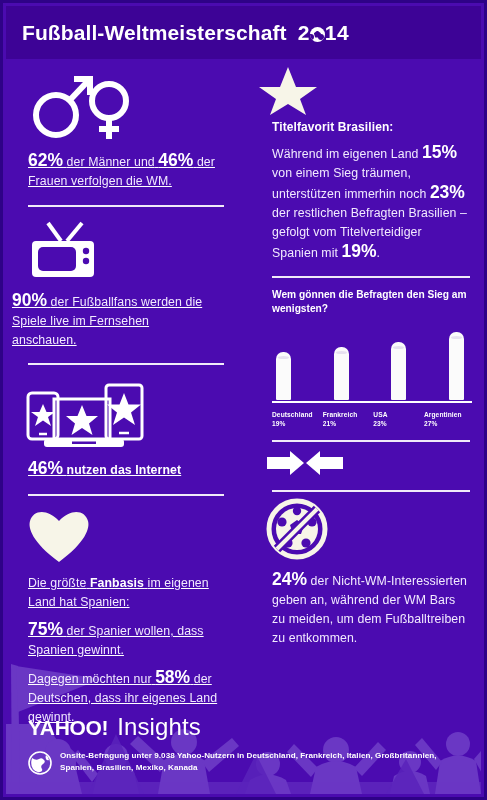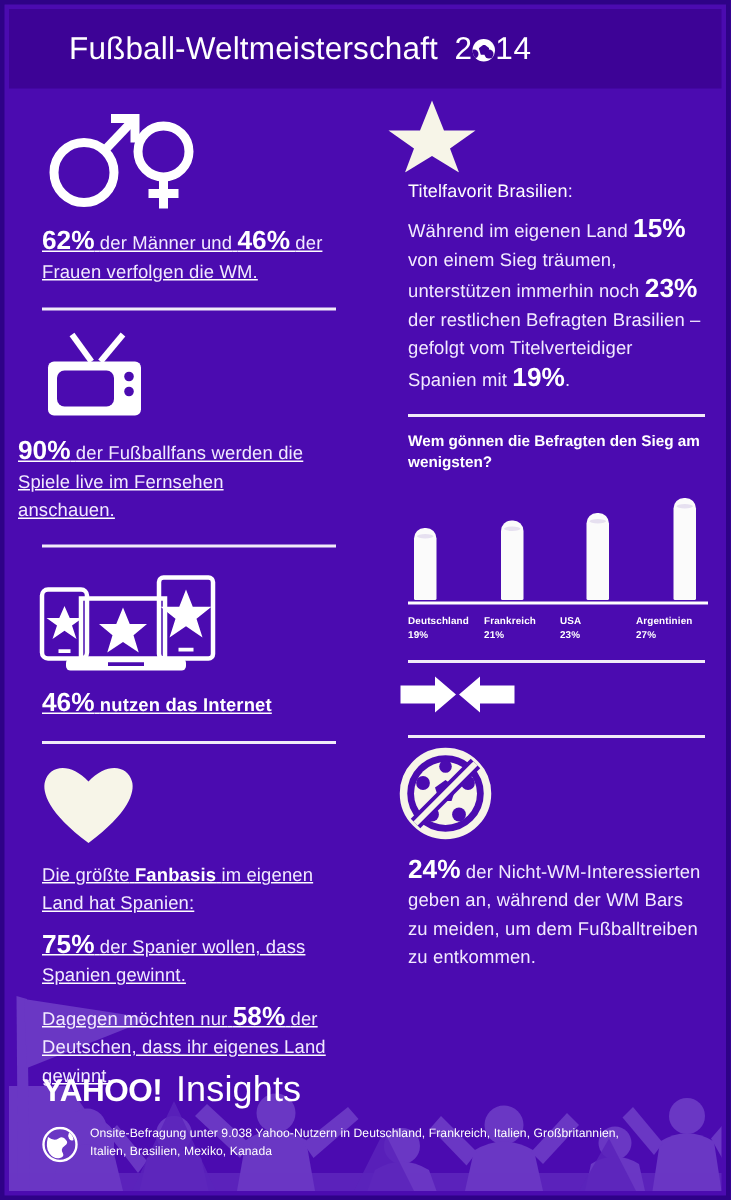--- a/index.html
+++ b/index.html
@@ -18,22 +18,22 @@
     overflow:hidden;
   }
 
   
   .header{
     position:absolute; left:3px; top:3px; right:3px; height:53px;
     background:#3d0396;
     display:flex; align-items:center;
   }
   .header h1{
-    font-size:21px; font-weight:normal; letter-spacing:.1px;
-    padding-left:40px; white-space:nowrap;
+    font-size:21px; font-weight:bold; letter-spacing:.1px;
+    padding-left:16px; white-space:nowrap;
   }
   .header h1 .yr{ margin-left:11px; letter-spacing:.5px;}
   .ball-inline{
     display:inline-block; width:15px; height:15px; border-radius:50%;
     background:#ffffff; position:relative; vertical-align:-2px; margin:0 0px;
     overflow:hidden;
   }
   .ball-inline::before{
     content:""; position:absolute; left:4px; top:4px;
     width:7px; height:7px; background:#3d0396;
@@ -60,21 +60,21 @@
 
   
   .stat{
     font-size:12.3px; line-height:19px; letter-spacing:.1px;
     color:#f2eaff;
   }
   .stat b{ font-size:17.5px; font-weight:bold; color:#ffffff; letter-spacing:0; }
   .stat .sb{ font-weight:bold; color:#ffffff; }
   .stat .p{ margin-top:8px; }
   .small-head{
-    font-size:12px; line-height:17px; font-weight:normal; color:#ffffff;
+    font-size:12px; line-height:17px; font-weight:bold; color:#ffffff;
   }
 
   
   .icon{ display:block; }
 
   
   .gender{ margin-left:20px; margin-top:10px; }
   
   .tv{ margin-left:22px; margin-top:12px;}
   
@@ -128,21 +128,21 @@
     padding:14px 0 0 22px;
   }
   .yahoo{
     display:flex; align-items:baseline; gap:9px;
   }
   .yahoo .yh{ font-size:21px; font-weight:bold; letter-spacing:-0.3px; }
   .yahoo .ins{ font-size:24px; font-weight:normal; letter-spacing:.1px;}
   .source{
     display:flex; align-items:flex-start; gap:8px; margin-top:9px;
   }
-  .source .txt{ font-size:8.1px; line-height:11.5px; font-weight:normal; letter-spacing:.05px;}
+  .source .txt{ font-size:8.1px; line-height:11.5px; font-weight:bold; letter-spacing:.05px;}
 </style>
 </head>
 <body>
 
 <div class="poster">
 
   <div class="header">
     <h1>
       <span>Fußball-Weltmeisterschaft</span><span class="yr"><span>2</span><span class="ball-inline"></span><span>14</span></span>
     </h1>
@@ -357,18 +357,18 @@
       <span class="ins">Insights</span>
     </div>
     <div class="source">
       <svg width="24" height="24" viewBox="0 0 24 24" style="flex:0 0 auto;margin-top:1px;">
         <circle cx="12" cy="12" r="11" fill="none" stroke="#fff" stroke-width="1.6"></circle>
         <path d="M4 7 q4 3 7 1 q3 -2 5 1 q2 2 -1 4 q-3 2 -1 5 q1 2 -2 3 q-4 1 -7 -3 q-3 -4 -1 -11 Z" fill="#fff"></path>
         <path d="M18 4 q3 2 3 5 q-2 1 -3 -1 q-1 -2 0 -4 Z" fill="#fff"></path>
       </svg>
       <div class="txt">
         <div>Onsite-Befragung unter 9.038 Yahoo-Nutzern in Deutschland, Frankreich, Italien, Großbritannien,</div>
-        <div>Italien, Brasilien, Mexiko, Kanada</div>
+        <div>Spanien, Brasilien, Mexiko, Kanada</div>
       </div>
     </div>
   </div>
 
 </div>
 
 </body></html>

